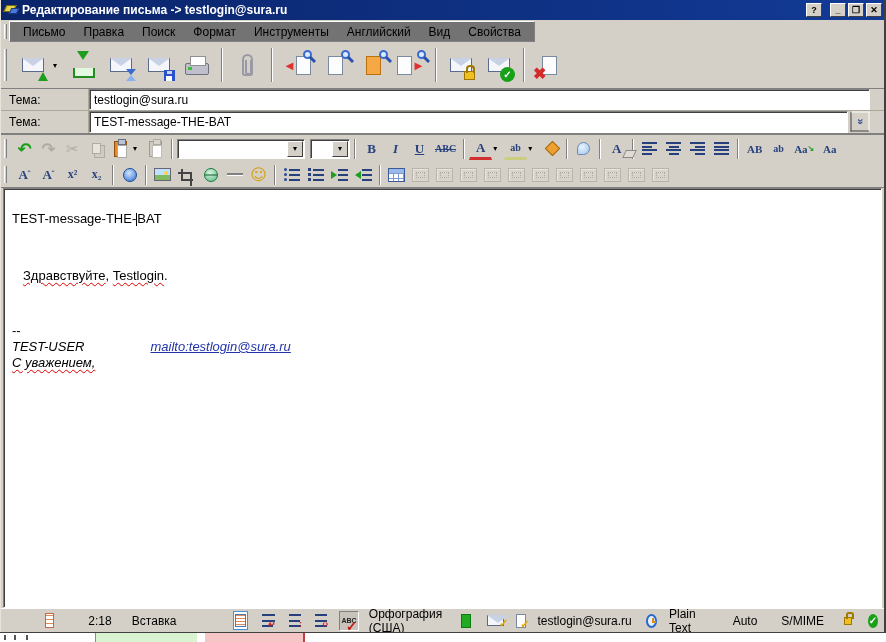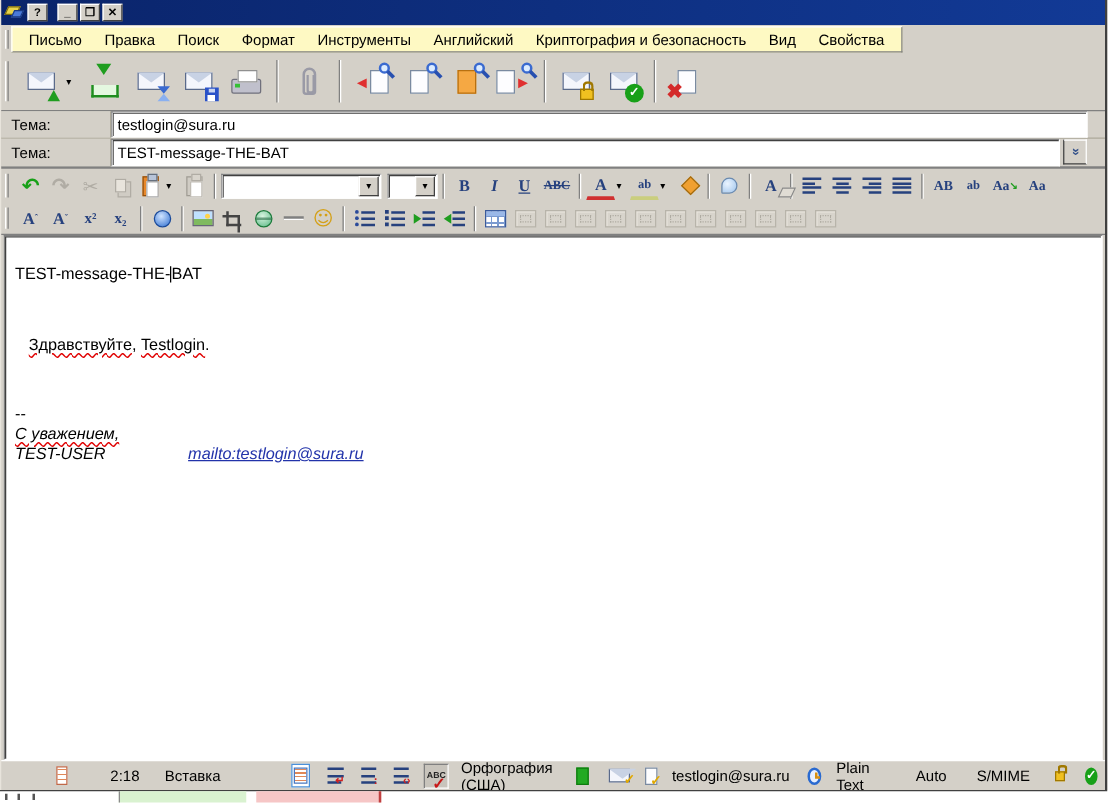--- a/index.html
+++ b/index.html
@@ -17,21 +17,21 @@
   .wicon .q2 { left:6px; top:5px; width:8px; height:6px; background:#4a7ad8; transform:skewX(-25deg); border:1px solid #1a3a80;}
   .title { color:#fff; font-weight:bold; font-size:12px; flex:1; white-space:nowrap; }
   .tbtns { display:flex; gap:2px; align-items:center; }
   .wbtn { width:16px; height:14px; background:#d4d0c8; border:1px solid; border-color:#fff #404040 #404040 #fff;
     font-size:9px; line-height:11px; text-align:center; font-weight:bold; color:#000; padding:0; font-family:"Liberation Sans",sans-serif;}
   .wgap { width:4px; }
 
   
   .menubar { height:22px; display:flex; align-items:stretch; flex:0 0 auto; padding-top:1px;}
   .menupanel { display:flex; align-items:center; border:1px solid; border-color:#fff #808080 #808080 #fff;
-    background:#fef9c3; padding:0 4px; width:fit-content; }
+    background:#737373; padding:0 4px; width:fit-content; }
   .grip { width:3px; height:70%; margin:auto 2px auto 3px; border-left:1px solid #fff; border-right:1px solid #808080; align-self:center;}
   .mi { font-size:12px; color:#000; padding:2px 9px; white-space:nowrap; }
 
   
   .toolbar { height:46px; display:flex; align-items:stretch; flex:0 0 auto; }
   .toolpanel { display:flex; align-items:center; gap:2px; padding:2px 6px; width:fit-content; }
   .tb { width:36px; height:38px; background:transparent; border:1px solid transparent; position:relative;
     display:flex; align-items:center; justify-content:center; }
   .tsep { width:2px; height:34px; border-left:1px solid #808080; border-right:1px solid #fff; margin:0 4px; }
   .caret { font-size:8px; color:#000; width:10px; }
@@ -200,39 +200,39 @@
 </head>
 <body>
 
 <div class="window">
 
   <div class="titlebar">
     <span class="wicon">
         <i class="q1"></i>
         <i class="q2"></i>
       </span>
+    <span class="title">Редактирование письма -&gt; testlogin@sura.ru</span>
     <span class="tbtns">
       <button class="wbtn">?</button>
       <span class="wgap"></span>
       <button class="wbtn">_</button>
       <button class="wbtn">❐</button>
       <button class="wbtn">✕</button>
     </span>
   </div>
 
   <div class="menubar">
     <span class="grip"></span>
     <div class="menupanel">
       <span class="mi">Письмо</span>
       <span class="mi">Правка</span>
       <span class="mi">Поиск</span>
       <span class="mi">Формат</span>
       <span class="mi">Инструменты</span>
       <span class="mi">Английский</span>
-      <span class="mi">Криптография и безопасность</span>
       <span class="mi">Вид</span>
       <span class="mi">Свойства</span>
     </div>
   </div>
 
   <div class="toolbar">
     <span class="grip"></span>
     <div class="toolpanel">
       <span class="tb">
           <span class="env"></span>
@@ -523,22 +523,22 @@
       <span class="fb">
           <span class="disico"></span>
         </span>
     </div>
   </div>
 
   <div class="editor">
     <div class="bl" style="margin-top:14px;"><span>TEST-message-THE-</span><span class="caret-i"></span><span>BAT</span></div>
     <div class="bl" style="margin-top:41px;margin-left:11px;"><span class="wavy">Здравствуйте</span><span>, </span><span class="wavy">Testlogin</span><span>.</span></div>
     <div class="bl" style="margin-top:39px;">--</div>
+    <div class="bl sig"><span>TEST-USER</span><a class="maillink" style="margin-left:66px;">mailto:testlogin@sura.ru</a></div>
     <div class="bl sig"><span class="wavy">С уважением,</span></div>
-    <div class="bl sig"><span>TEST-USER</span><a class="maillink" style="margin-left:66px;">mailto:testlogin@sura.ru</a></div>
   </div>
 
   <div class="statusbar">
     <span class="sb-doc"></span>
     <span class="sb-time">2:18</span>
     <span class="sb-mode">Вставка</span>
     <span class="sb-active">
         <i></i>
       </span>
     <span class="sb-lines">

